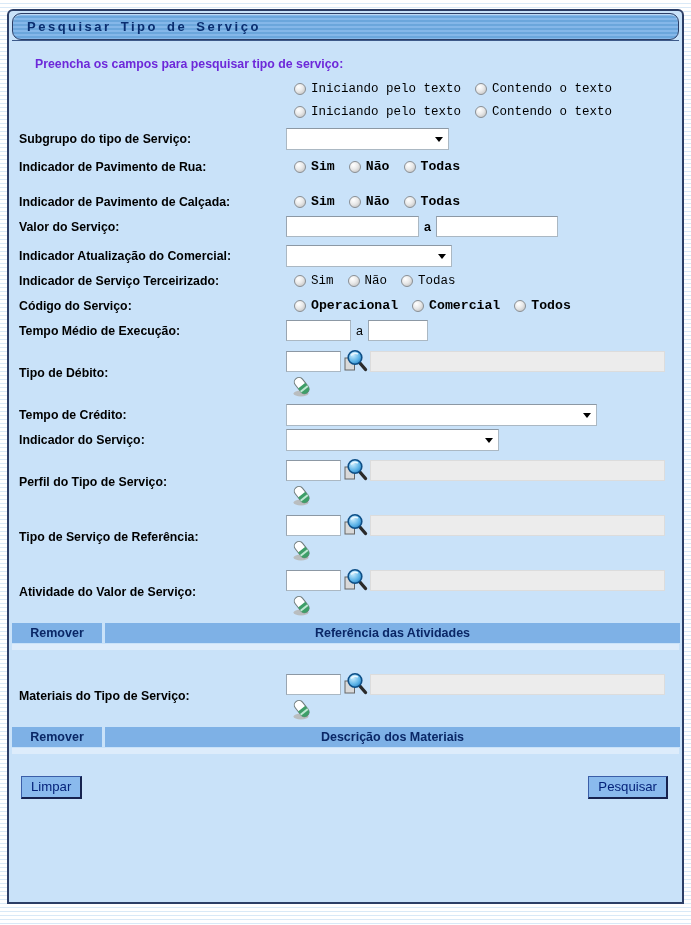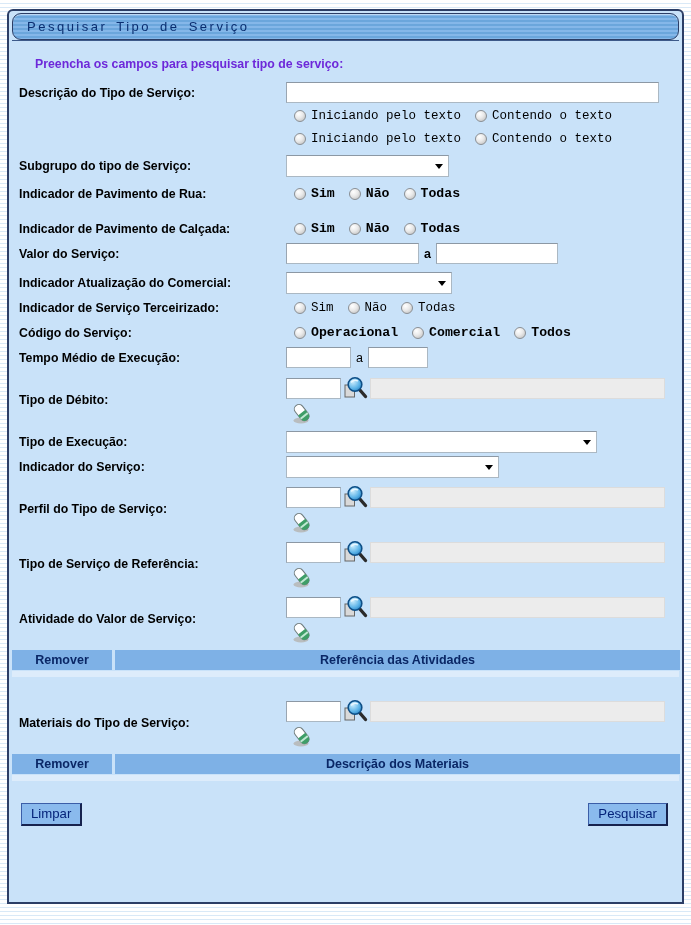--- a/index.html
+++ b/index.html
@@ -20,21 +20,21 @@
   .title-bar {
     margin:2px 3px 0 3px;
     height:27px;
     border:1px solid #2c3e66;
     border-radius:9px;
     background: repeating-linear-gradient(#85b7e9 0px, #85b7e9 2px, #6ba6dc 2px, #6ba6dc 4px);
     display:flex; align-items:center;
     box-shadow: inset 0 1px 0 rgba(255,255,255,.45);
   }
   .title-bar .title {
-    color:#0a2e70; font-size:13px; font-weight:normal;
+    color:#0a2e70; font-size:13px; font-weight:bold;
     letter-spacing:2.5px; word-spacing:3px;
     padding-left:14px;
     border-bottom:0;
   }
   .title-underline { height:1px; background:#3d5a8a; margin:0 3px; }
   .intro { margin:16px 0 11px 26px; font-size:12.3px; color:#6d28d9;font-weight:bold; }
 
   .row { display:flex; align-items:center; padding-left:10px; }
   .row .lbl { width:267px; flex:0 0 267px; font-size:12.3px; font-weight:bold; color:#000; }
 
@@ -80,21 +80,21 @@
   .lookup-top { display:flex; align-items:center; }
   .icon-btn { display:inline-block; cursor:pointer; line-height:0; }
   .mag { margin:0 2px 0 2px; }
   .eraser-row { margin:2px 0 0 6px; }
 
   table.hdr { border-collapse:separate; border-spacing:3px 0; margin-left:0px; width:674px; }
   table.hdr th {
     background:#7eb1e6; color:#0a2766; font-size:12.5px; font-weight:bold;
     height:20px; text-align:center; padding:0;
   }
-  th.col-rem { width:100px; } 
+  th.col-rem { width:90px; } 
   .light-strip { height:6px; background:#ddecfb; margin:1px 3px 0 3px; }
 
   .btn {
     background:#8abaed; color:#05237a; font-size:13.2px;
     font-family:"Liberation Sans", sans-serif;
     border:1px solid #3b5ea8; border-right:2px solid #16224e; border-bottom:2px solid #16224e;
     padding:2px 9px 3px 9px; cursor:pointer;
   }
   .btn-row { display:flex; justify-content:space-between; padding:0 14px 0 12px; }
 
@@ -132,24 +132,20 @@
 
 <div class="panel">
 
   <div class="title-bar">
     <span class="title">Pesquisar Tipo de Serviço</span>
   </div>
   <div class="title-underline"></div>
 
   <div class="intro">Preencha os campos para pesquisar tipo de serviço:</div>
 
-  <div class="row mb6">
-    <span class="lbl">Descrição do Tipo de Serviço:</span>
-    <input class="txt w-big" type="text" value="" style="">
-  </div>
   <div class="row mb9">
     <span class="lbl"></span>
     <div class="opts indent">
       <span class="opt">
         <span class="radio"></span>
         <span class="opt-lbl">Iniciando pelo texto</span>
       </span>
       <span class="opt">
         <span class="radio"></span>
         <span class="opt-lbl">Contendo o texto</span>
@@ -287,21 +283,21 @@
       </div>
       <span class="icon-btn eraser-row">
         <svg width="20" height="22" viewBox="0 0 20 22">
             <use href="#eraser"></use>
           </svg>
       </span>
     </div>
   </div>
 
   <div class="row mb3">
-    <span class="lbl">Tipo de Execução:</span>
+    <span class="lbl">Tempo de Crédito:</span>
     <div class="sel w-cred">
       <span></span>
       <span class="arrow"></span>
     </div>
   </div>
 
   <div class="row mb7">
     <span class="lbl">Indicador do Serviço:</span>
     <div class="sel w-prio">
       <span></span>

